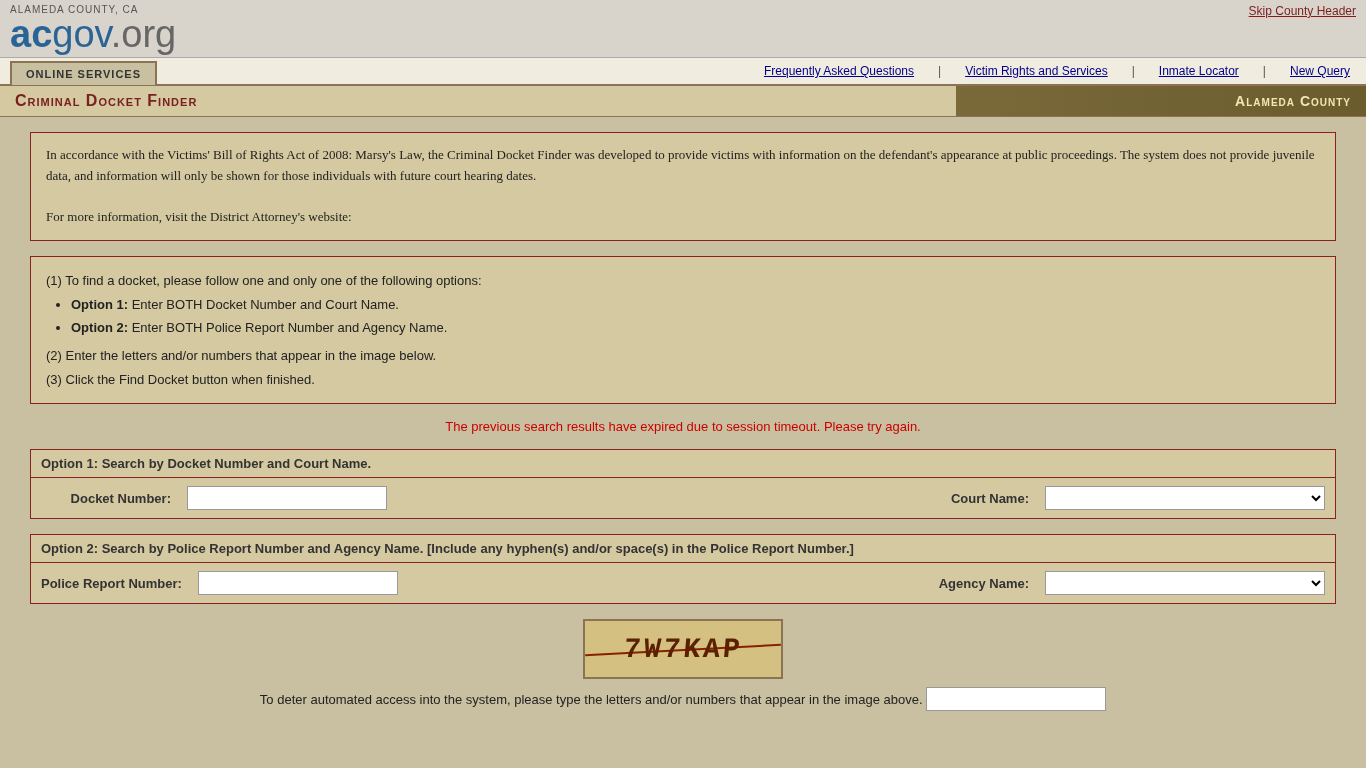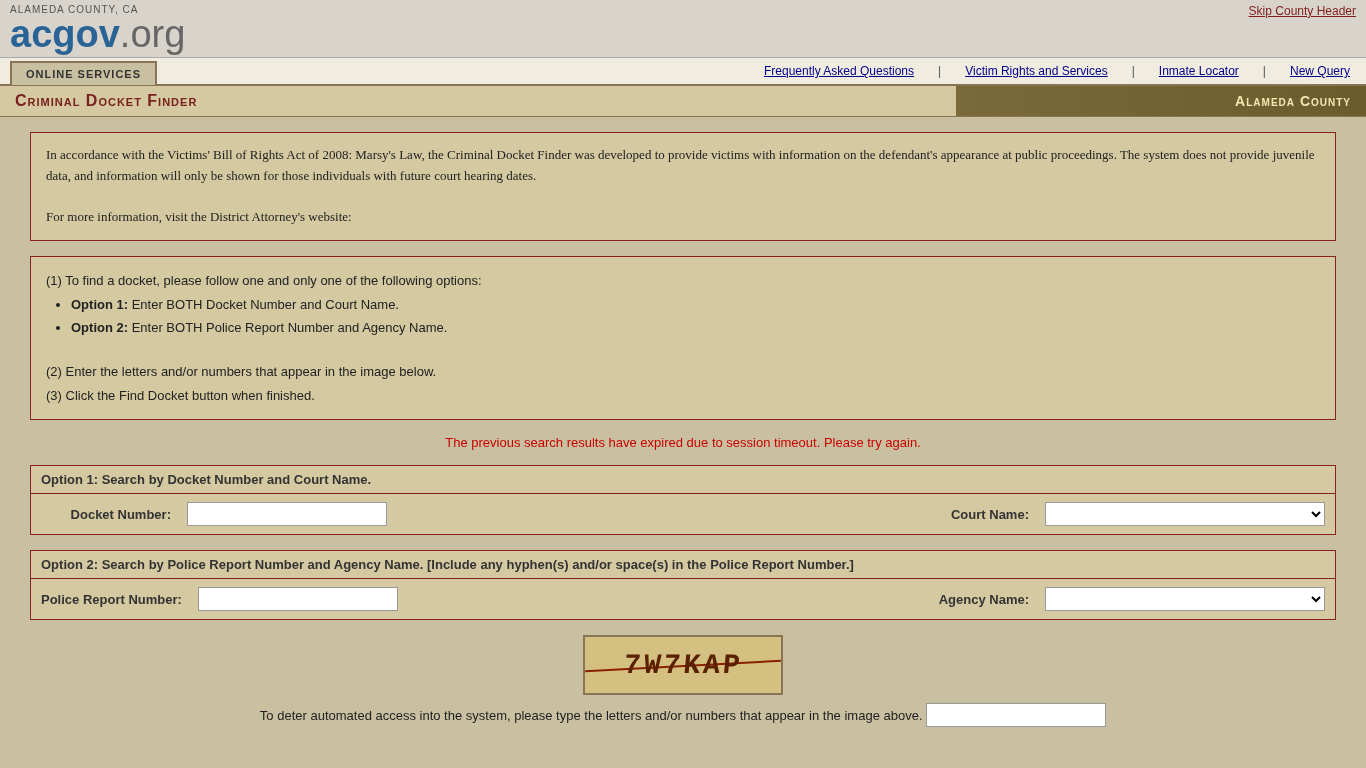--- a/index.html
+++ b/index.html
@@ -118,21 +118,21 @@
       border: 1px solid #8b2020;
       background: #d4c9a0;
       padding: 12px 15px;
       margin-bottom: 15px;
       font-size: 13px;
       color: #222;
       line-height: 1.8;
     }
     .instructions-box ul {
       margin-left: 25px;
-      margin-bottom: 21px;
+      margin-bottom: 5px;
     }
 
     
     #error-message {
       color: #cc0000;
       font-weight: normal;
       font-size: 13px;
       text-align: center;
       margin: 10px 0 15px 0;
     }
@@ -242,21 +242,21 @@
     .bold { font-weight: bold; }
   </style>
 </head>
 <body>
 
 <div id="top-header">
   <div id="logo-area">
     <span id="county-label">ALAMEDA COUNTY, CA</span>
     <div>
       <span id="logo-text">
-        <span style="color:#2a6496;font-weight:bold;font-size:38px;">ac</span><span style="color:#2a6496;font-weight:bold;font-size:38px;">gov</span><span style="color:#666;font-size:38px;font-weight:normal;">.org</span>
+        <span style="color:#2a6496;font-weight:bold;font-size:38px;">ac</span><span style="color:#2a6496;font-weight:normal;font-size:38px;">gov</span><span style="color:#666;font-size:38px;font-weight:normal;">.org</span>
       </span>
     </div>
   </div>
   <a id="skip-link">Skip County Header</a>
 </div>
 
 <div id="nav-bar">
   <div id="online-services-tab">ONLINE SERVICES</div>
   <div id="nav-links">
     <a>Frequently Asked Questions</a>

